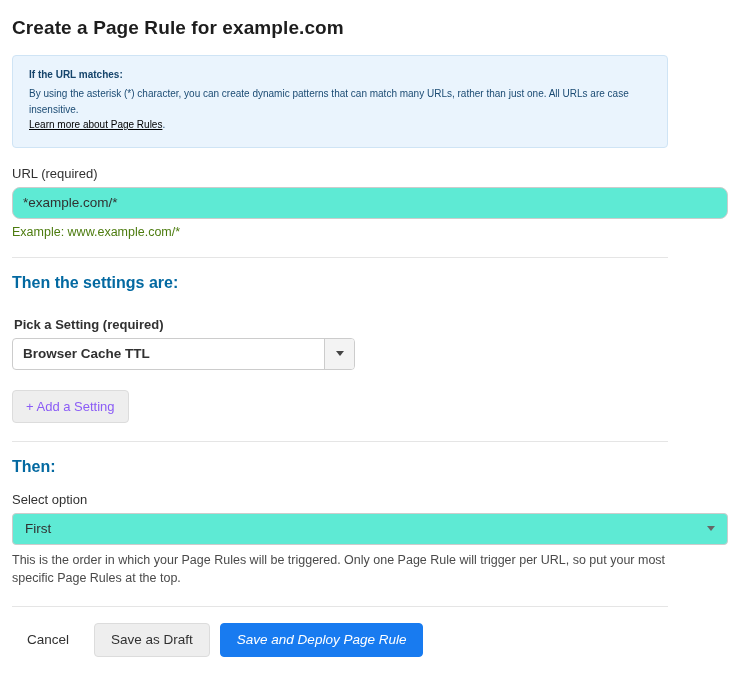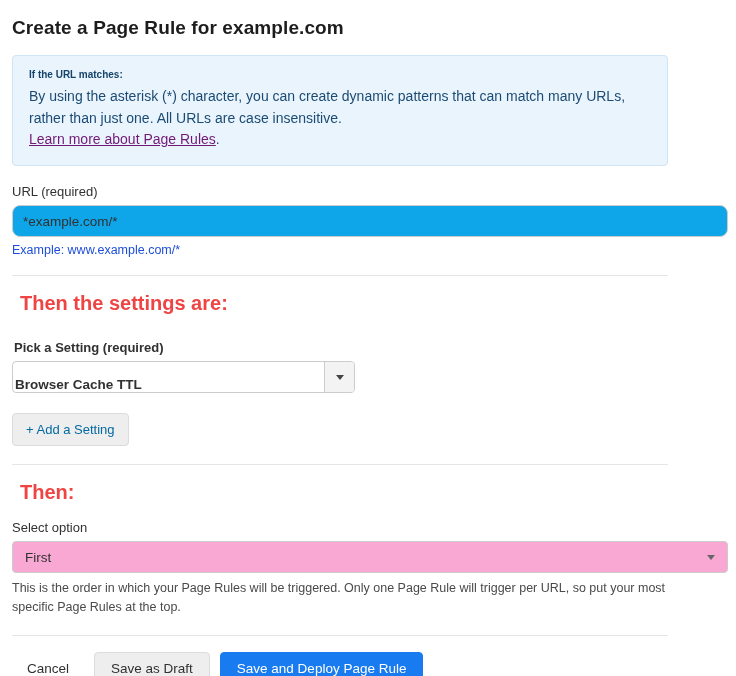--- a/index.html
+++ b/index.html
@@ -34,88 +34,88 @@
     padding: 13px 16px 14px 16px;
     margin: 0 2px 18px 2px;
   }
   .callout-title {
     font-weight: bold;
     font-size: 10px;
     color: #15446b;
     margin-bottom: 6px;
   }
   .callout-body {
-    font-size: 14px;
+    font-size: 10px;
     line-height: 1.55;
     color: #1b4b73;
     max-width: 672px;
   }
   .callout-link {
-    color: #701a75;
+    color: #000000;
     text-decoration: underline;
     cursor: pointer;
   }
   .callout-period { color: #1b4b73; }
 
   
   .field-label {
     font-size: 13px;
     color: #313131;
     margin: 9px 0 6px 2px;
   }
   .text-input {
     width: 716px;
     height: 32px;
     border: 1px solid #cccccc;
     border-radius: 8px;
-    background: #0ea5e9;
+    background: #5eead4;
     font-size: 13.5px;
     color: #313131;
     padding: 0 10px;
     font-family: "Liberation Sans", sans-serif;
     margin-left: 2px;
     display: block;
   }
   .help-text {
     font-size: 12.5px;
-    color: #1d4ed8;
+    color: #4d7c0f;
     margin: 6px 0 0 2px;
   }
   .divider {
     border: none;
     border-top: 1px solid #e5e5e5;
     margin: 18px 2px 16px 2px;
   }
   .section-heading {
-    font-size: 20px;
-    font-weight: bold;
-    color: #ef4444;
-    margin: 0 0 16px 10px;
+    font-size: 16px;
+    font-weight: bold;
+    color: #0369a1;
+    margin: 0 0 16px 2px;
   }
   .row {
     display: flex;
     gap: 28px;
     margin-left: 2px;
     font-weight: bold;
   }
   .col-setting { width: 343px; }
   .col-value { width: 232px; }
 
   
   .select-box {
     position: relative;
     height: 32px;
     border: 1px solid #cccccc;
     border-radius: 4px;
     background: #fff;
     display: flex;
-    align-items: flex-end;
-    font-size: 13.5px;
-    color: #313131;
-    padding: 0 2px;
+    align-items: center;
+    font-size: 13.5px;
+    color: #313131;
+    padding: 0 10px;
     cursor: pointer;
   }
   .select-box .value { flex: 1; white-space: nowrap; overflow: hidden; text-overflow: ellipsis; }
   .arrow-btn {
     position: absolute;
     right: 0;
     top: 0;
     width: 30px;
     height: 30px;
     background: #f3f3f3;
@@ -153,33 +153,33 @@
   }
 
   
   .add-setting {
     margin: 20px 0 0 2px;
     display: inline-block;
     background: #eeeeee;
     border: 1px solid #dcdcdc;
     border-radius: 4px;
     font-size: 13px;
-    color: #0369a1;
+    color: #8b5cf6;
     padding: 8px 13px;
     cursor: pointer;
     font-family: "Liberation Sans", sans-serif;
   }
 
   
   .order-select {
     width: 716px;
     height: 32px;
     border: 1px solid #cccccc;
     border-radius: 4px;
-    background: #f9a8d4;
+    background: #5eead4;
     display: flex;
     align-items: center;
     font-size: 13.5px;
     color: #313131;
     padding: 0 12px;
     margin-left: 2px;
     cursor: pointer;
   }
   .order-select .value { flex: 1; }
   .order-help {
@@ -215,20 +215,21 @@
   }
   .btn-draft {
     background: #eeeeee;
     border-color: #dcdcdc;
     color: #313131;
   }
   .btn-primary {
     background: #187bf0;
     border-color: #187bf0;
     color: #ffffff;
+    font-style: italic;
   }
 </style>
 </head>
 <body>
 
 <div class="page">
 
   <div class="page-title">Create a Page Rule for example.com</div>
 
   <div class="callout">

